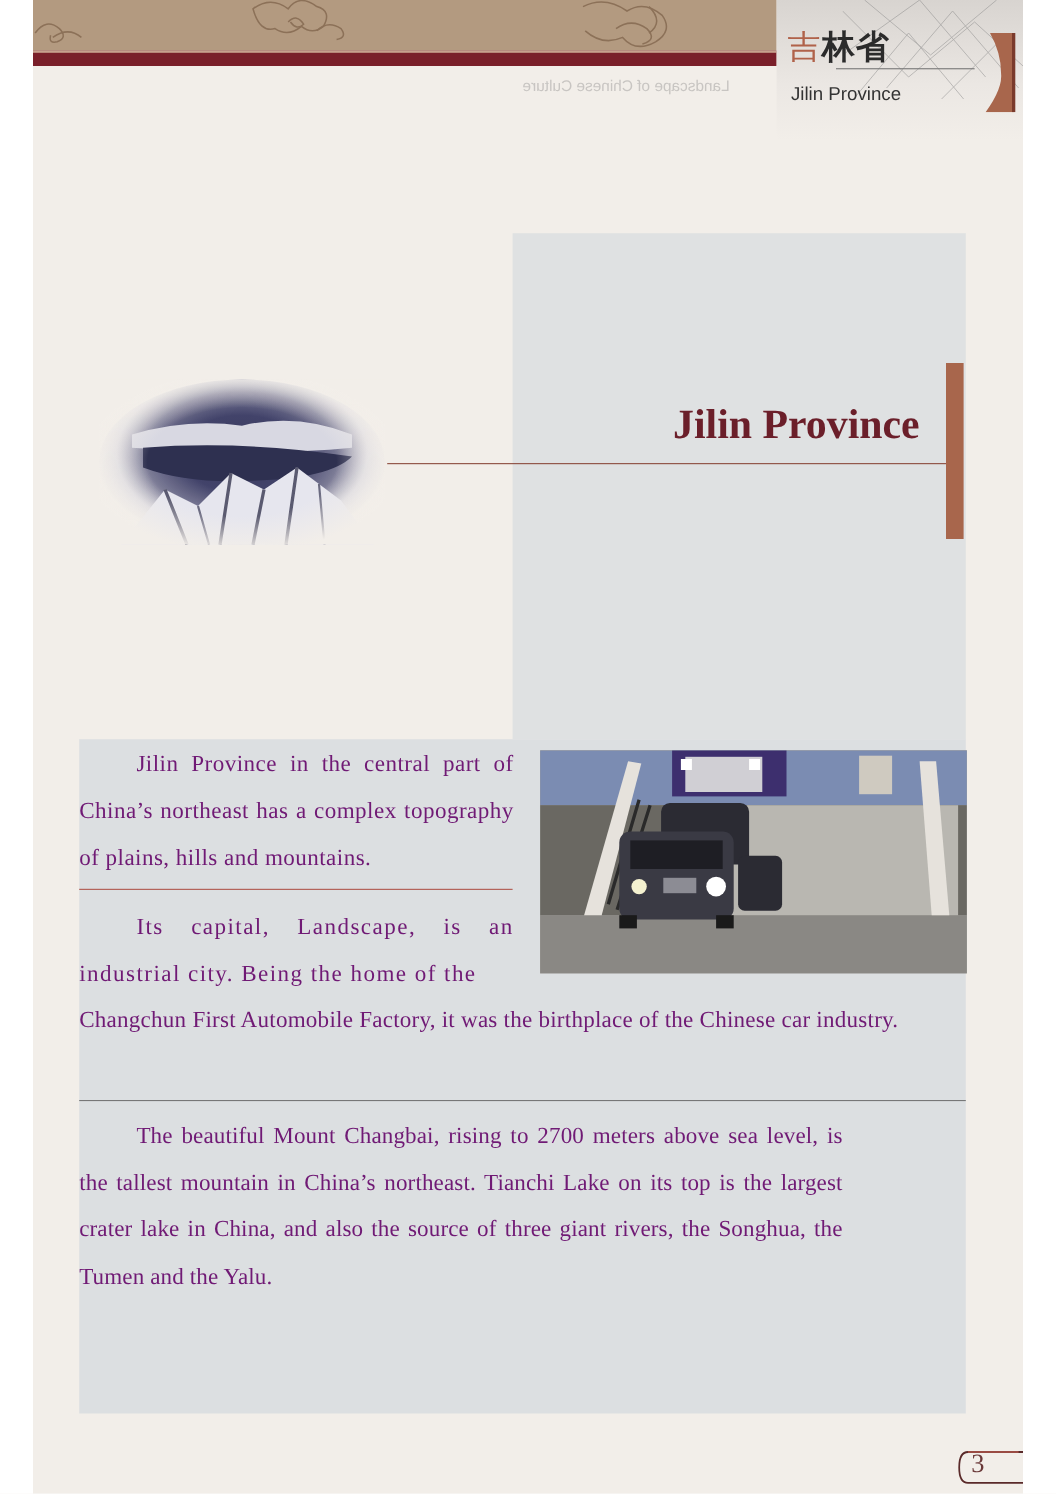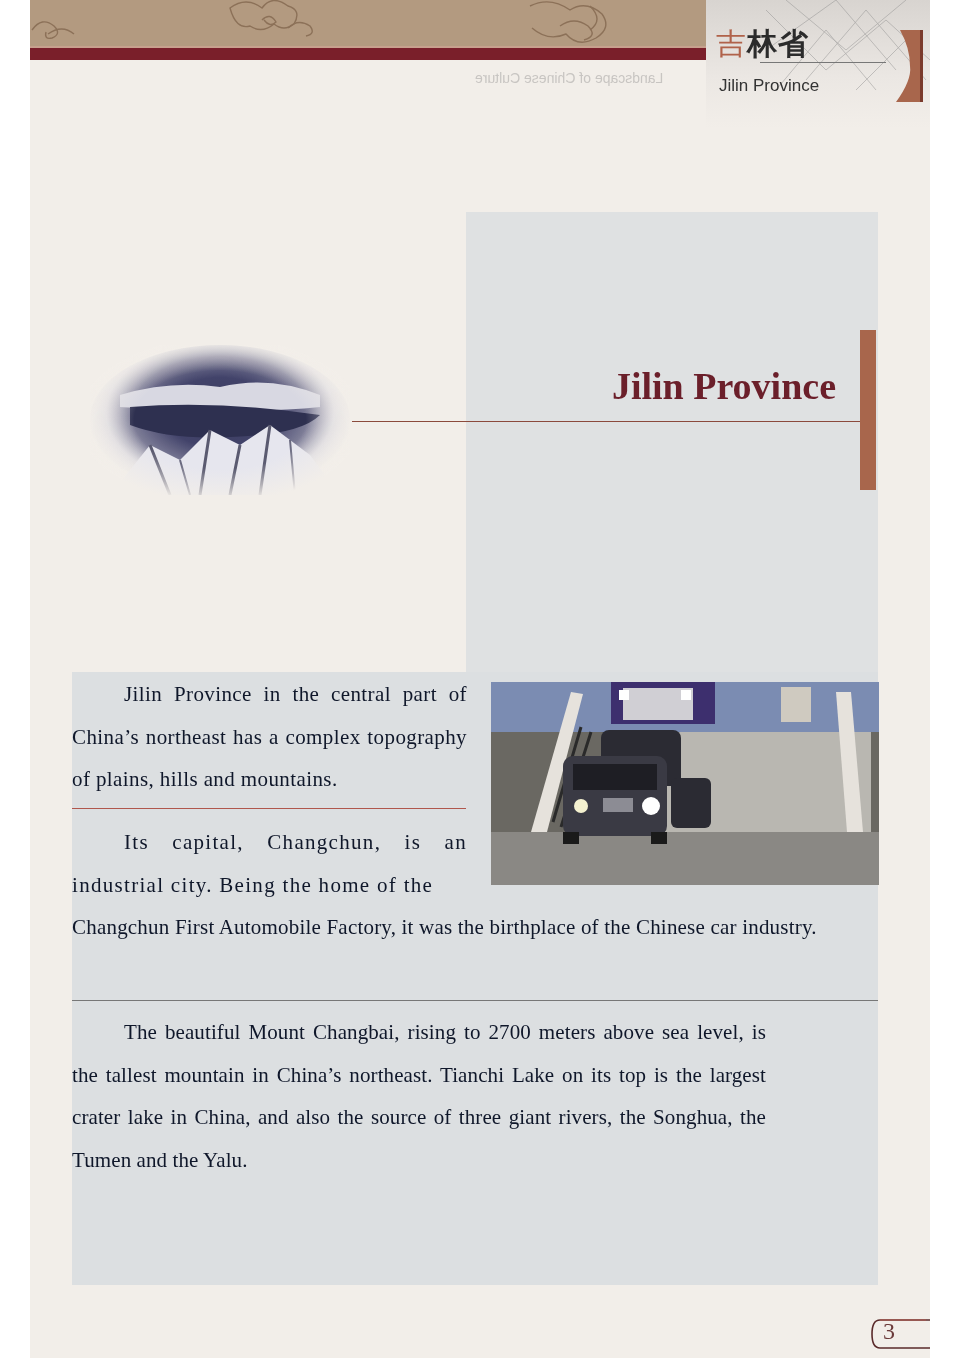--- a/index.html
+++ b/index.html
@@ -85,21 +85,21 @@
       filter: blur(0.5px);
     }
     .mountain-photo svg { position: absolute; left: 0; top: 0; }
     
     .car-photo {
       position: absolute; left: 491px; top: 682px; width: 388px; height: 203px;
       background: #9c9a96; overflow: hidden;
     }
     
     .para {
-      position: absolute; font-size: 21px; color: #0f172a; line-height: 42.5px;
+      position: absolute; font-size: 21px; color: #701a75; line-height: 42.5px;
     }
     .para p { margin: 0; }
     .p1 { left: 72px; top: 673px; width: 395px; text-align: justify; letter-spacing: 0.4px; }
     .p2 { left: 72px; top: 821px; width: 395px; text-align: justify; letter-spacing: 1.3px; }
     .p2-wide { left: 72px; top: 906px; width: 914px; text-align: justify; letter-spacing: 0.2px; }
     .p3 { left: 72px; top: 1011px; width: 694px; text-align: justify; letter-spacing: 0.1px; }
     .indent { display: inline-block; width: 52px; }
     .rule-short {
       position: absolute; left: 72px; top: 808px; width: 394px; height: 1px; background: #b0574d;
     }
@@ -205,21 +205,21 @@
     <rect x="160" y="150" width="16" height="12" fill="#1a1a1a"></rect>
     <rect x="180" y="96" width="40" height="50" rx="6" fill="#2b2b33"></rect>
   </svg>
 </div>
 
 <div class="para p1">
   <p><span class="indent"></span><span>Jilin Province in the central part of China’s northeast has a complex topography of plains, hills and mountains.</span></p>
 </div>
 <div class="rule-short"></div>
 <div class="para p2">
-  <p><span class="indent"></span><span>Its capital, Changchun, is an industrial city. Being the home of the</span></p>
+  <p><span class="indent"></span><span>Its capital, Landscape, is an industrial city. Being the home of the</span></p>
 </div>
 <div class="para p2-wide">
   <p><span>Changchun First Automobile Factory, it was the birthplace of the Chinese car industry.</span></p>
 </div>
 <div class="rule-long"></div>
 <div class="para p3">
   <p><span class="indent"></span><span>The beautiful Mount Changbai, rising to 2700 meters above sea level, is the tallest mountain in China’s northeast. Tianchi Lake on its top is the largest crater lake in China, and also the source of three giant rivers, the Songhua, the Tumen and the Yalu.</span></p>
 </div>
 
 <svg class="page-num-frame" width="64" height="32">

